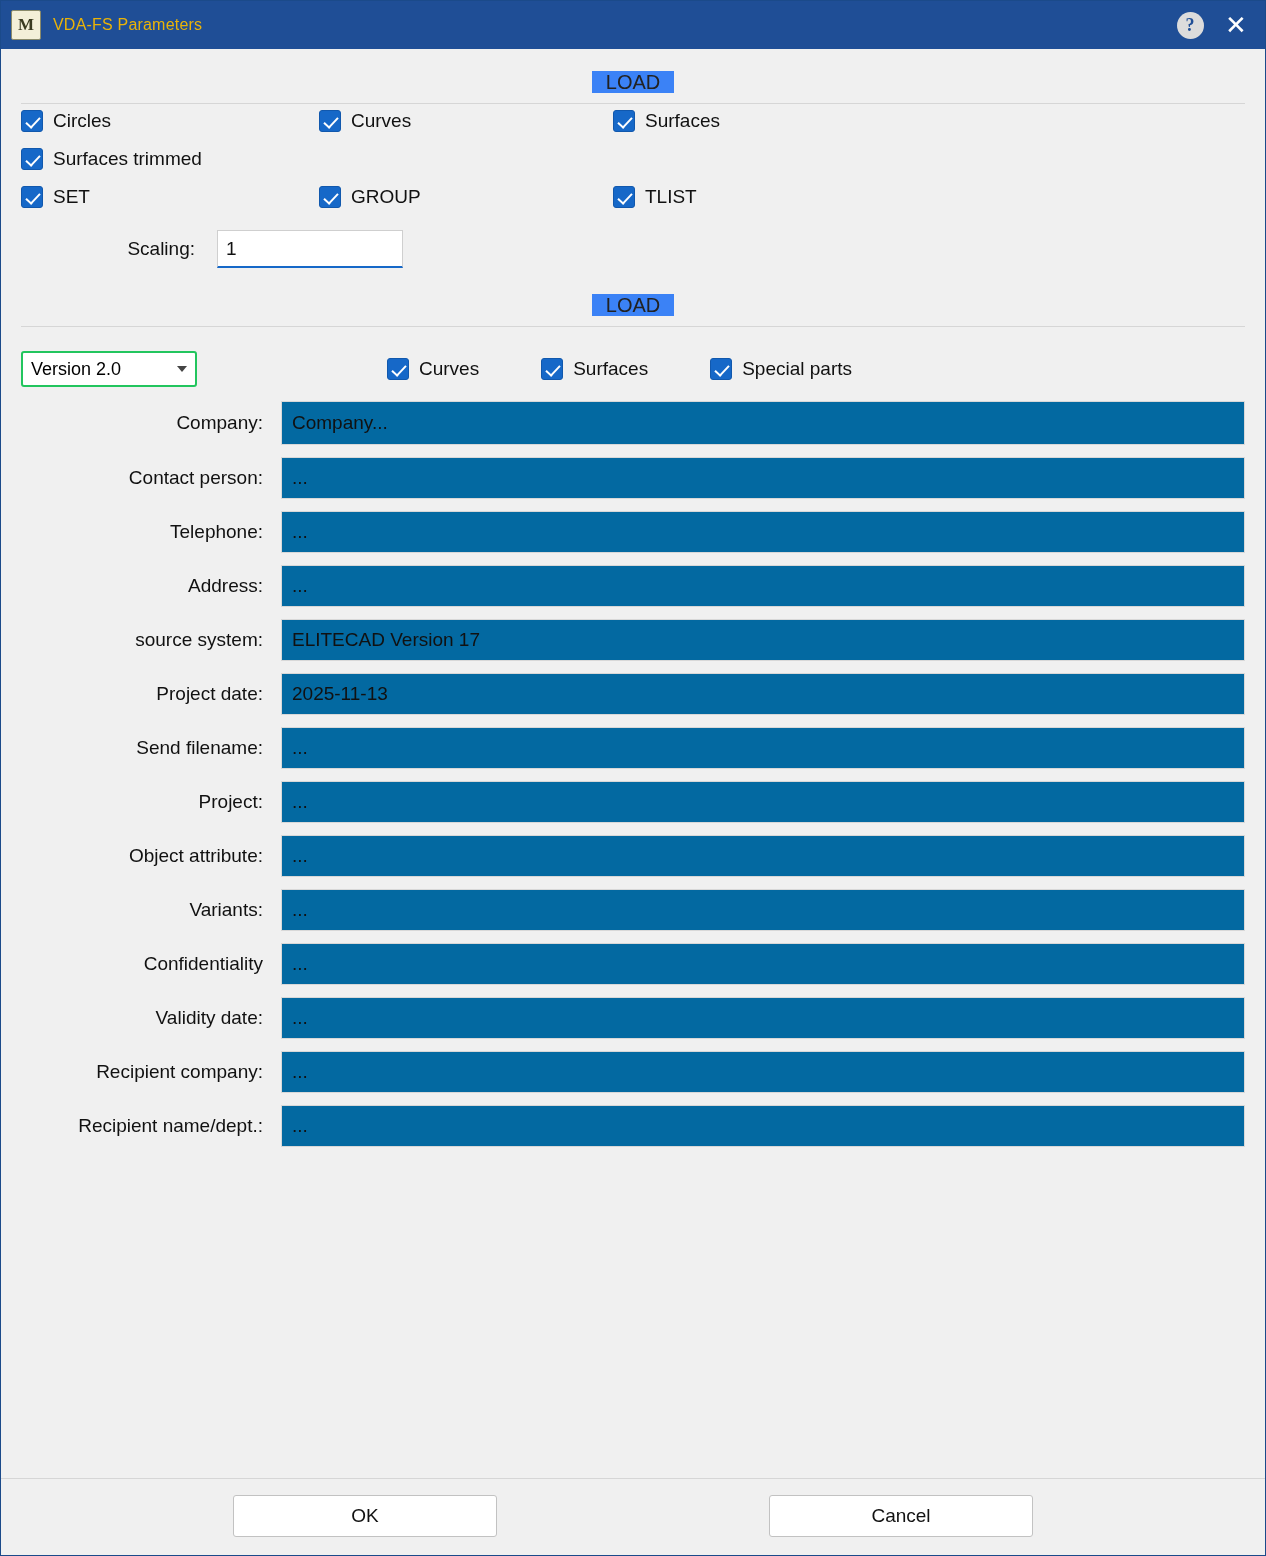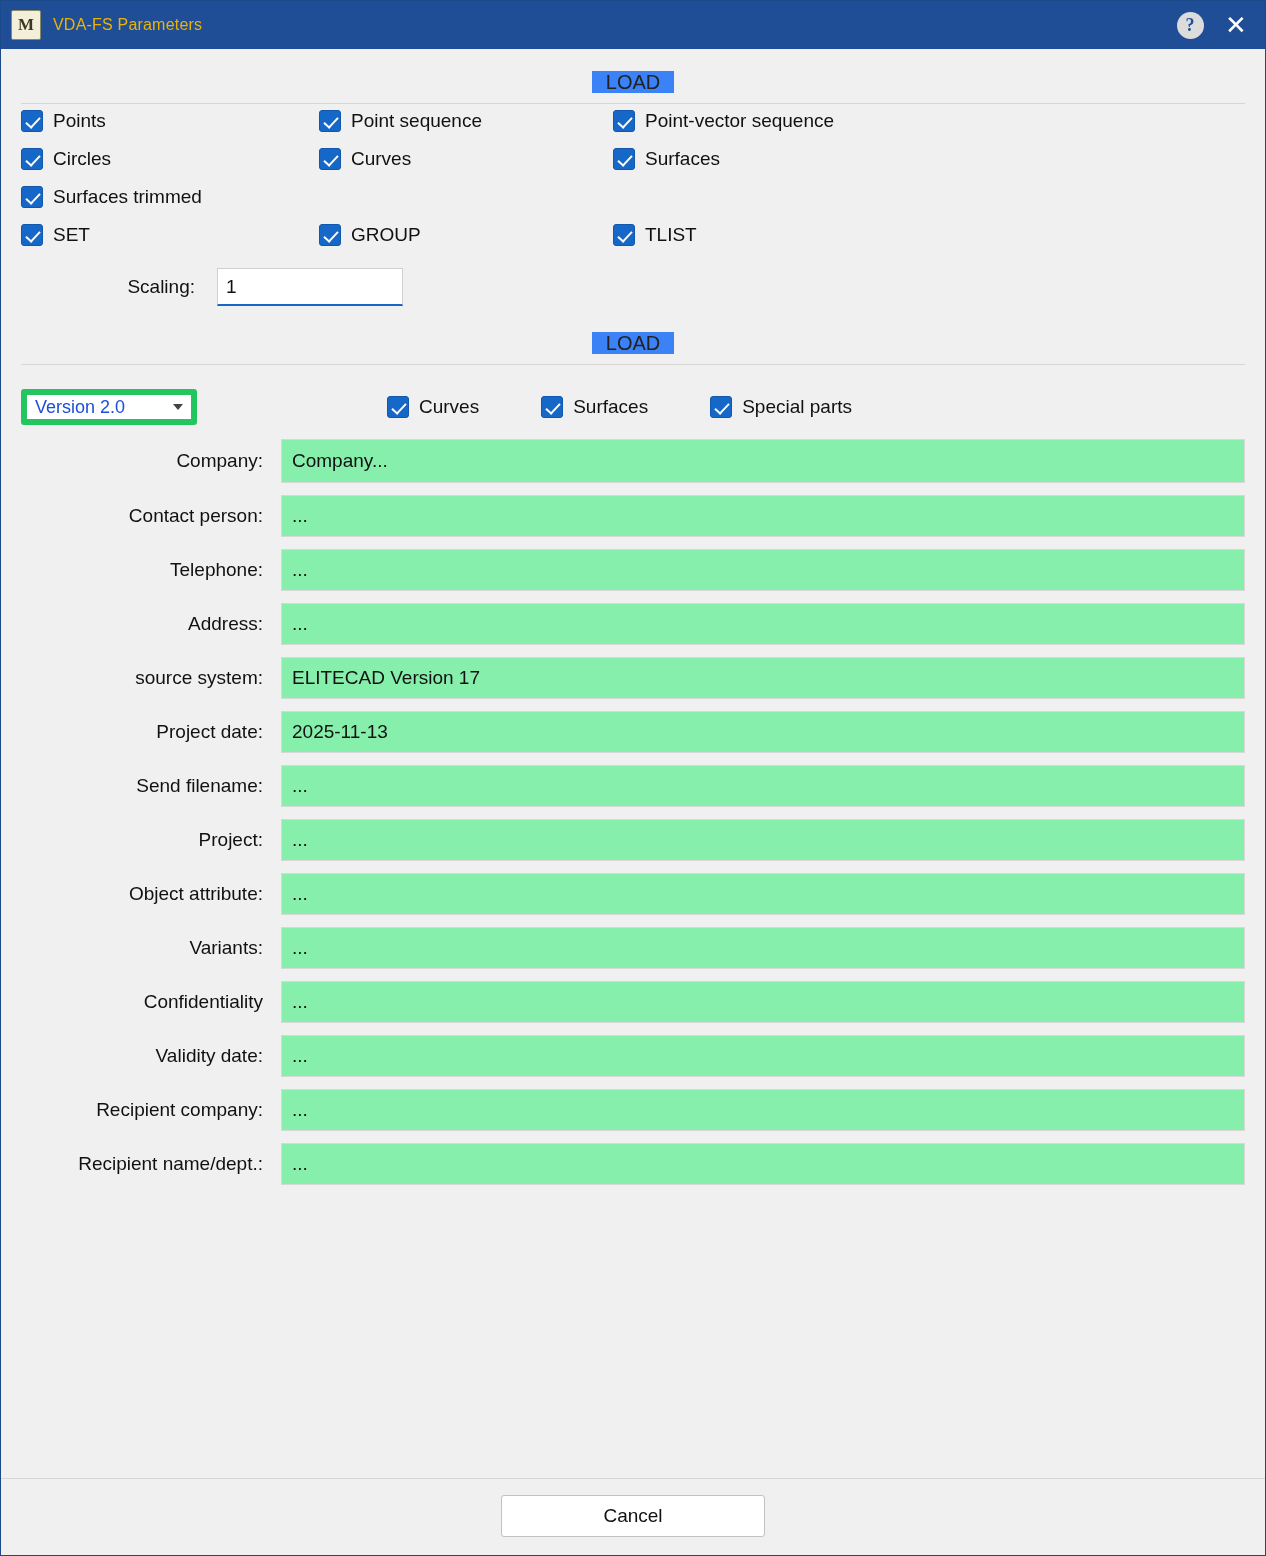--- a/index.html
+++ b/index.html
@@ -143,27 +143,27 @@
 
   
   .row-version {
     display: flex;
     align-items: center;
     margin: 18px 0 14px 0;
   }
   .select {
     width: 176px; height: 36px;
     background: #ffffff;
-    border: 6px solid #22c55e;
+    border: 2px solid #22c55e;
     border-radius: 3px;
     display: flex;
     align-items: center;
     padding: 0 8px;
     font-size: 18px;
-    color: #1d4ed8;
+    color: #000000;
     margin-right: 190px;
   }
   .select .sel-label { flex: 1; }
   .chev {
     width: 0; height: 0;
     border-left: 5px solid transparent;
     border-right: 5px solid transparent;
     border-top: 6px solid #444;
   }
   .cb-inline { margin-right: 62px; }
@@ -179,21 +179,21 @@
     width: 260px;
     text-align: right;
     padding-right: 18px;
     font-size: 19px;
     color: #111;
     flex: none;
   }
   .field-input {
     flex: 1;
     height: 42px;
-    background: #86efac;
+    background: #0369a1;
     border: 1px solid #d8d8d8;
     font-size: 19px;
     padding: 0 10px;
     font-family: "Liberation Sans", sans-serif;
     color: #111;
     outline: none;
   }
   .field-input.tall { height: 44px; }
 
   
@@ -233,34 +233,20 @@
       <span class="close-x">✕</span>
     </div>
   </div>
 
   <div class="content">
 
     <div class="section-head">
       <span>LOAD</span>
     </div>
 
-    <div class="cb-row">
-      <div class="cb col1">
-        <span class="box"></span>
-        <span>Points</span>
-      </div>
-      <div class="cb col2">
-        <span class="box"></span>
-        <span>Point sequence</span>
-      </div>
-      <div class="cb col3">
-        <span class="box"></span>
-        <span>Point-vector sequence</span>
-      </div>
-    </div>
 
     <div class="cb-row">
       <div class="cb col1">
         <span class="box"></span>
         <span>Circles</span>
       </div>
       <div class="cb col2">
         <span class="box"></span>
         <span>Curves</span>
       </div>
@@ -389,16 +375,17 @@
 
       <div class="field-row">
         <div class="field-label">Recipient name/dept.:</div>
         <input class="field-input" value="..." style="">
       </div>
 
     </div>
   </div>
 
   <div class="footer">
+    <div class="btn">OK</div>
     <div class="btn">Cancel</div>
   </div>
 
 </div>
 
 </body></html>

